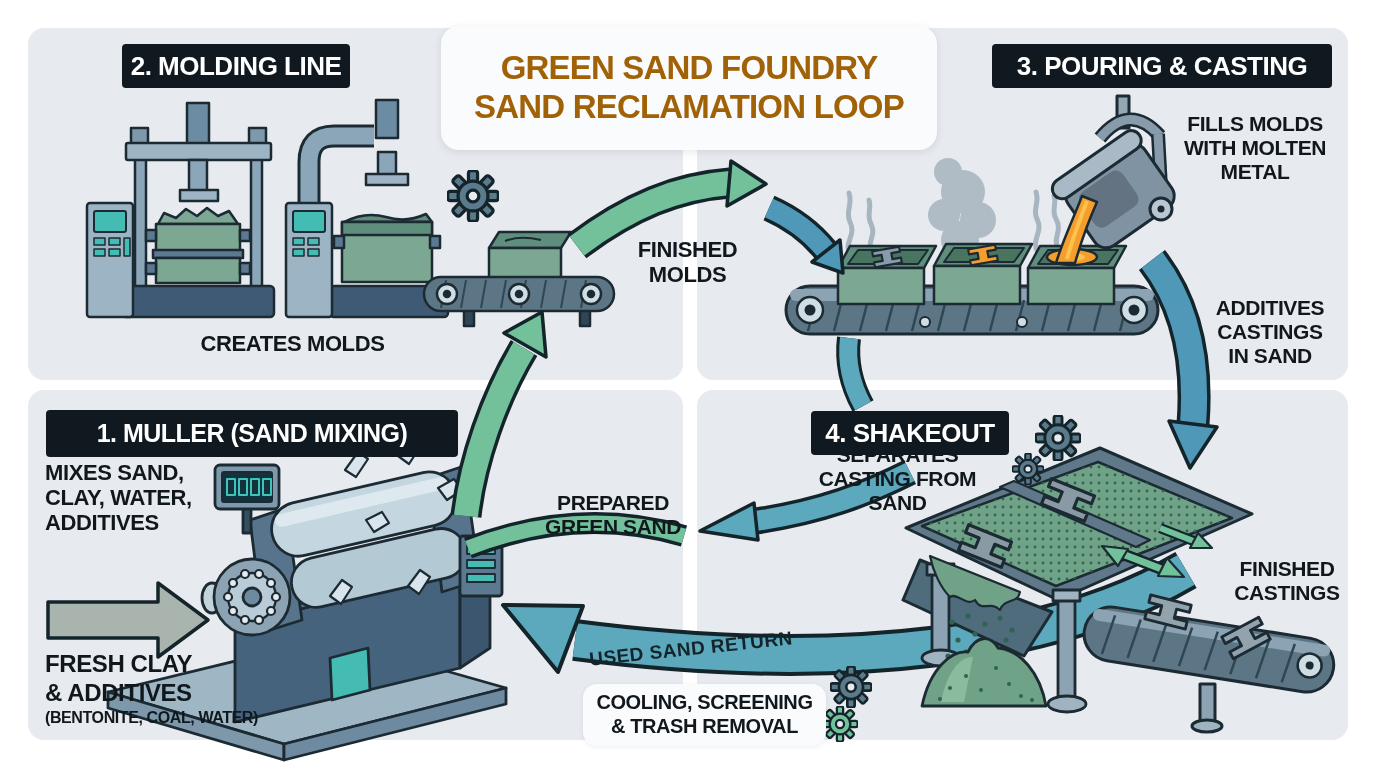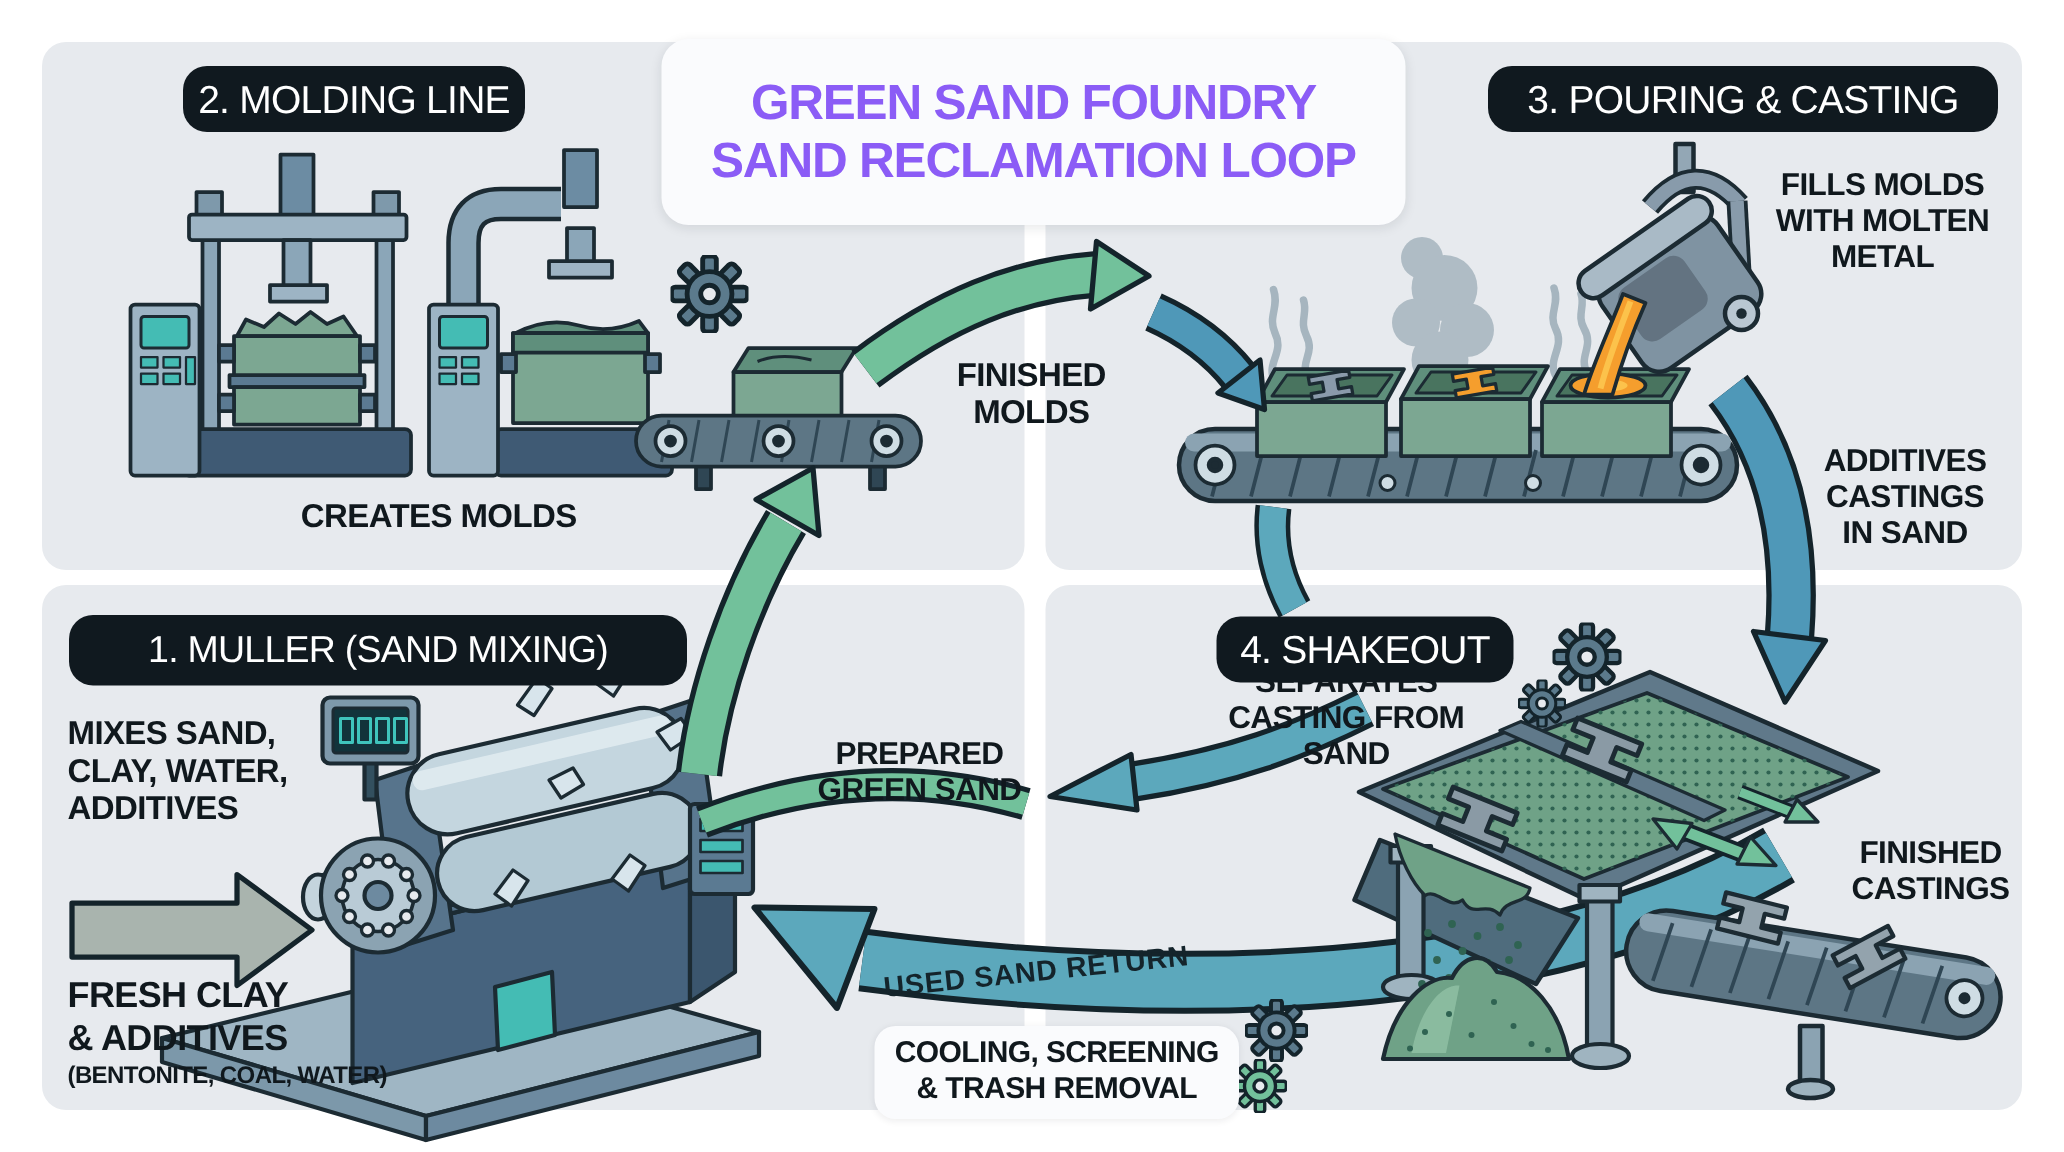--- a/index.html
+++ b/index.html
@@ -11,35 +11,35 @@
          font-family:"Liberation Sans","DejaVu Sans",sans-serif;color:var(--text,#10181d);}
   .panel{position:absolute;background:var(--panel,#e7eaee);border-radius:16px;}
   #panel-molding {left:28px;  top:28px;  width:655px; height:352px;}
   #panel-pouring {left:697px; top:28px;  width:651px; height:352px;}
   #panel-muller  {left:28px;  top:390px; width:655px; height:350px;}
   #panel-shakeout{left:697px; top:390px; width:651px; height:350px;}
   svg.art{position:absolute;left:0;top:0;z-index:3;pointer-events:none;}
   .title-box{position:absolute;left:441px;top:26px;width:496px;height:124px;z-index:5;
     background:var(--box-bg,#fafbfd);border-radius:18px;box-shadow:0 2px 8px rgba(20,30,40,.10);
     display:flex;flex-direction:column;align-items:center;justify-content:center;}
-  .title-box .t{font-size:33px;font-weight:800;letter-spacing:-0.8px;line-height:1.18;color:#8b5cf6;}
+  .title-box .t{font-size:33px;font-weight:800;letter-spacing:-0.8px;line-height:1.18;color:#a16207;}
   .badge{position:absolute;z-index:6;background:var(--badge-bg,#10191f);color:var(--badge-fg,#fff);
-    border-radius:16px;display:flex;align-items:center;justify-content:center;
-    font-weight:400;letter-spacing:-0.5px;white-space:nowrap;}
+    border-radius:4px;display:flex;align-items:center;justify-content:center;
+    font-weight:700;letter-spacing:-0.5px;white-space:nowrap;}
   #badge-molding {left:122px; top:44px;  width:228px;height:44px;font-size:26px;}
   #badge-pouring {left:992px; top:44px;  width:340px;height:44px;font-size:26px;}
   #badge-muller  {left:46px;  top:410px; width:412px;height:47px;font-size:25px;}
   #badge-shakeout{left:811px; top:411px; width:198px;height:44px;font-size:26px;}
   .lbl{position:absolute;z-index:5;font-weight:800;letter-spacing:-0.4px;line-height:1.14;
        white-space:pre-line;color:var(--text,#10181d);}
   .ctr{text-align:center;}
   #lbl-creates   {left:185px; top:331px; width:215px; font-size:22px;}
   #lbl-fills     {left:1175px;top:112px; width:160px; font-size:21px;}
   #lbl-solid     {left:1200px;top:296px; width:140px; font-size:21px;}
-  #lbl-mixes     {left:45px;  top:476px; width:185px; font-size:22px;text-align:left;}
+  #lbl-mixes     {left:45px;  top:460px; width:185px; font-size:22px;text-align:left;}
   #lbl-fresh     {left:45px;  top:650px; width:215px; font-size:24px;text-align:left;line-height:1.2;}
   #lbl-bentonite {left:45px;  top:709px; width:235px; font-size:16px;text-align:left;}
   #lbl-finmolds  {left:615px; top:237px; width:145px; font-size:22px;}
   #lbl-prepared  {left:538px; top:467px; width:150px; font-size:21px;margin-top:24px;}
   #lbl-separates {left:815px; top:443px; width:165px; font-size:21px;}
   #lbl-fincast   {left:1212px;top:557px; width:150px; font-size:21px;}
   #lbl-usedsand  {left:575px; top:638px; width:232px; font-size:19px;letter-spacing:.5px;
                   transform:rotate(-6deg);color:#14242b;}
   .cooling-box{position:absolute;left:583px;top:684px;width:243px;height:62px;z-index:4;
     background:var(--box-bg,#fafbfd);border-radius:14px;display:flex;align-items:center;justify-content:center;

